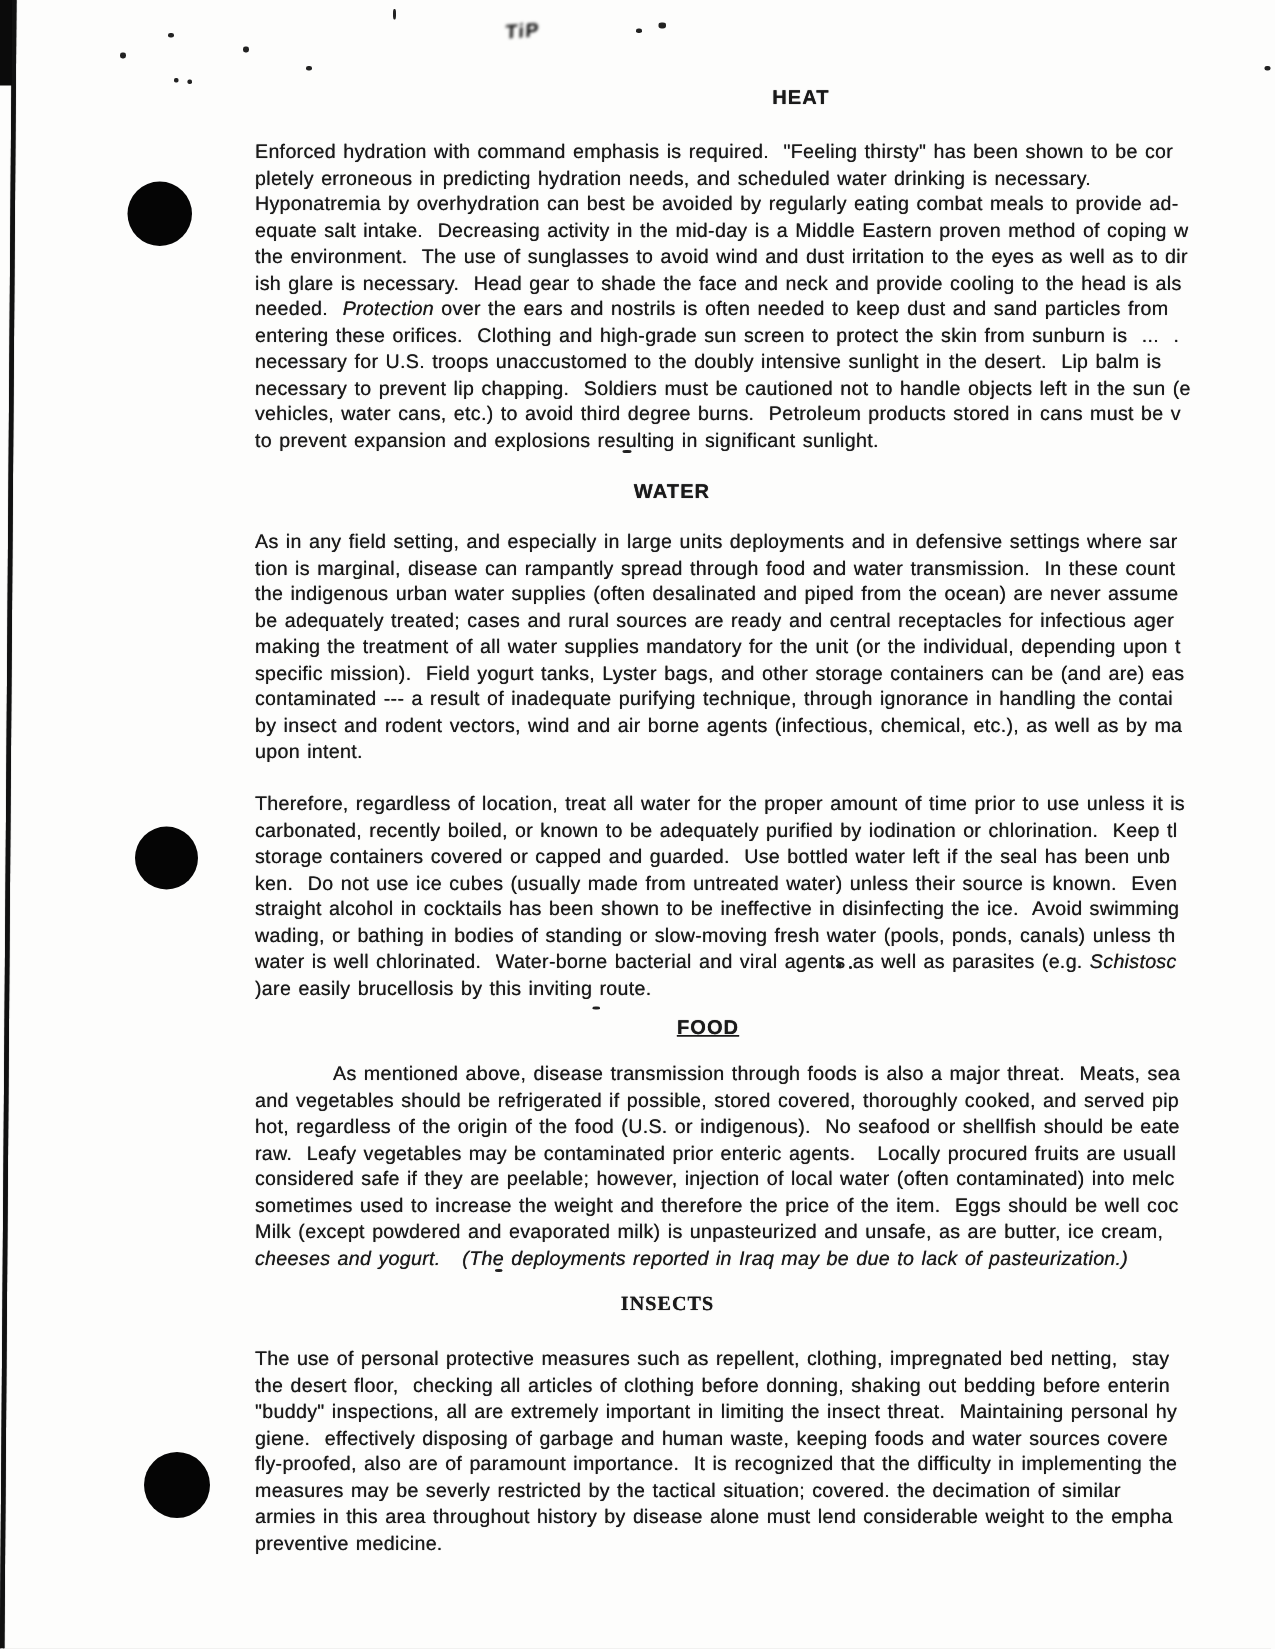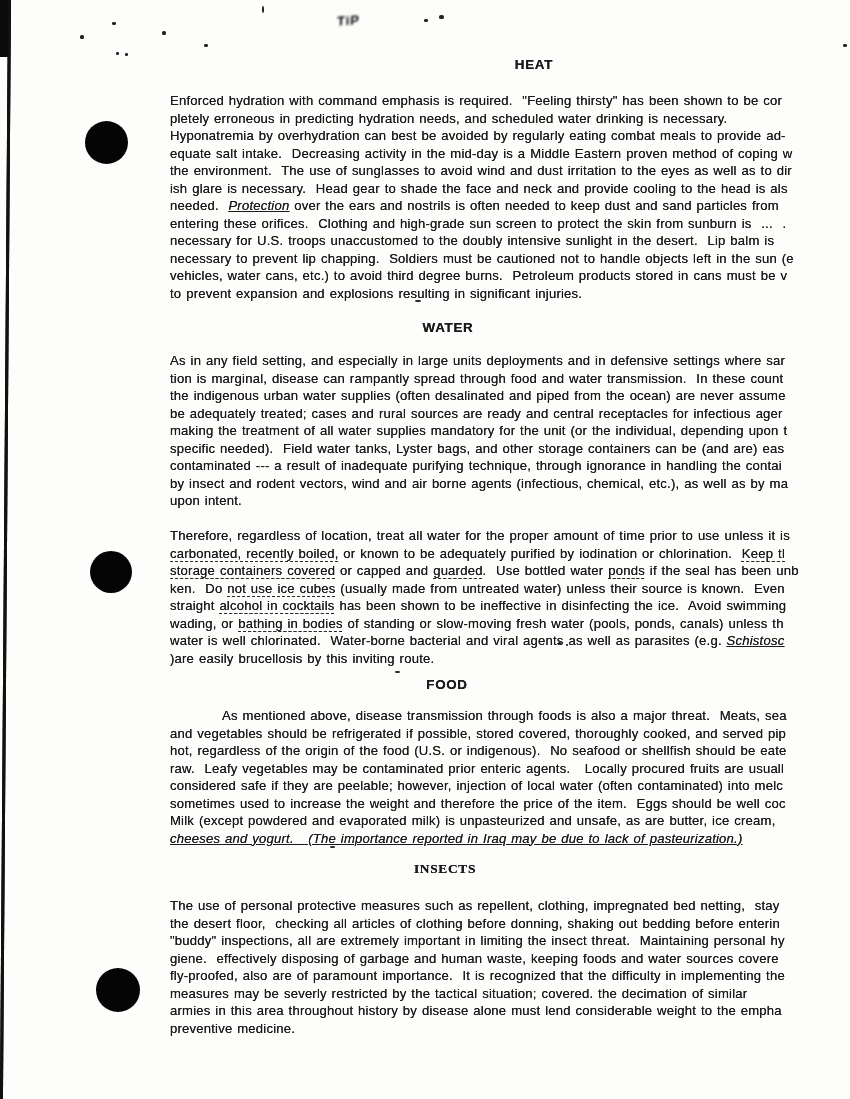--- a/index.html
+++ b/index.html
@@ -14,22 +14,22 @@
     position:relative;height:17.5px;line-height:17.5px;white-space:pre;
     font-size:13.1px;letter-spacing:0.2px;word-spacing:1px;
     text-shadow:0 0 0.45px rgba(10,10,10,0.85);
   }
   .paragraph{position:absolute;left:170px;width:700px;}
   .heading{
     position:absolute;transform:translateX(-50%);
     font-weight:bold;font-size:13.4px;letter-spacing:0.7px;
     text-shadow:0 0 0.5px rgba(10,10,10,0.9);white-space:pre;
   }
-  .u{text-decoration:underline;text-decoration-style:dashed;text-decoration-thickness:1.4px;text-underline-offset:2.5px;text-decoration-color:#2a2a2a;}
-  .i{font-style:italic;text-decoration:underline;}
+  .u{text-decoration-style:dashed;text-decoration-thickness:1.4px;text-underline-offset:2.5px;text-decoration-color:#2a2a2a;}
+  .i{font-style:italic;}
   
   .edge-corner{position:absolute;left:0;top:0;width:8px;height:57px;background:#0b0b0b;}
   .edge-line{
     position:absolute;left:8px;top:0;width:2.6px;height:1101px;background:#111;
     transform:rotate(0.42deg);transform-origin:top left;
     box-shadow:0 0 0.5px #000;
   }
   .hole{position:absolute;border-radius:50%;background:#050505;}
   .speck{position:absolute;background:#222;border-radius:40%;}
   .smudge{
@@ -53,54 +53,54 @@
         <div class="line"><span>pletely erroneous in predicting hydration needs, and scheduled water drinking is necessary.</span></div>
         <div class="line"><span>Hyponatremia by overhydration can best be avoided by regularly eating combat meals to provide ad-</span></div>
         <div class="line"><span>equate salt intake.  Decreasing activity in the mid-day is a Middle Eastern proven method of coping w</span></div>
         <div class="line"><span>the environment.  The use of sunglasses to avoid wind and dust irritation to the eyes as well as to dir</span></div>
         <div class="line"><span>ish glare is necessary.  Head gear to shade the face and neck and provide cooling to the head is als</span></div>
         <div class="line"><span>needed.  </span><span class="i">Protection</span><span> over the ears and nostrils is often needed to keep dust and sand particles from</span></div>
         <div class="line"><span>entering these orifices.  Clothing and high-grade sun screen to protect the skin from sunburn is  ...  .</span></div>
         <div class="line"><span>necessary for U.S. troops unaccustomed to the doubly intensive sunlight in the desert.  Lip balm is</span></div>
         <div class="line"><span>necessary to prevent lip chapping.  Soldiers must be cautioned not to handle objects left in the sun (e</span></div>
         <div class="line"><span>vehicles, water cans, etc.) to avoid third degree burns.  Petroleum products stored in cans must be v</span></div>
-        <div class="line"><span>to prevent expansion and explosions resulting in significant injuries.</span></div>
+        <div class="line"><span>to prevent expansion and explosions resulting in significant sunlight.</span></div>
       </div>
       <div class="heading" style="top: 320px; left: 448px; text-align: center;">WATER</div>
       <div class="paragraph" style="top: 352px;">
         <div class="line"><span>As in any field setting, and especially in large units deployments and in defensive settings where sar</span></div>
         <div class="line"><span>tion is marginal, disease can rampantly spread through food and water transmission.  In these count</span></div>
         <div class="line"><span>the indigenous urban water supplies (often desalinated and piped from the ocean) are never assume</span></div>
         <div class="line"><span>be adequately treated; cases and rural sources are ready and central receptacles for infectious ager</span></div>
         <div class="line"><span>making the treatment of all water supplies mandatory for the unit (or the individual, depending upon t</span></div>
-        <div class="line"><span>specific needed).  Field water tanks, Lyster bags, and other storage containers can be (and are) eas</span></div>
+        <div class="line"><span>specific mission).  Field yogurt tanks, Lyster bags, and other storage containers can be (and are) eas</span></div>
         <div class="line"><span>contaminated --- a result of inadequate purifying technique, through ignorance in handling the contai</span></div>
         <div class="line"><span>by insect and rodent vectors, wind and air borne agents (infectious, chemical, etc.), as well as by ma</span></div>
         <div class="line"><span>upon intent.</span></div>
       </div>
       <div class="paragraph" style="top: 527px;">
         <div class="line"><span>Therefore, regardless of location, treat all water for the proper amount of time prior to use unless it is</span></div>
         <div class="line"><span class="u">carbonated, recently boiled,</span><span> or known to be adequately purified by iodination or chlorination.  </span><span class="u">Keep tl</span></div>
-        <div class="line"><span class="u">storage containers covered</span><span> or capped and </span><span class="u">guarded</span><span>.  Use bottled water </span><span class="u">ponds</span><span> if the seal has been unb</span></div>
+        <div class="line"><span class="u">storage containers covered</span><span> or capped and </span><span class="u">guarded</span><span>.  Use bottled water </span><span class="u">left</span><span> if the seal has been unb</span></div>
         <div class="line"><span>ken.  Do </span><span class="u">not use ice cubes</span><span> (usually made from untreated water) unless their source is known.  Even</span></div>
         <div class="line"><span>straight </span><span class="u">alcohol in cocktails</span><span> has been shown to be ineffective in disinfecting the ice.  Avoid swimming</span></div>
         <div class="line"><span>wading, or </span><span class="u">bathing in bodies</span><span> of standing or slow-moving fresh water (pools, ponds, canals) unless th</span></div>
         <div class="line"><span>water is well chlorinated.  Water-borne bacterial and viral agents as well as parasites (e.g. </span><span class="i">Schistosc</span></div>
         <div class="line"><span>)are easily brucellosis by this inviting route.</span></div>
       </div>
-      <div class="heading" style="top: 677px; left: 447px;">FOOD</div>
+      <div class="heading" style="top: 677px; left: 472px; text-decoration: underline;">FOOD</div>
       <div class="paragraph" style="top: 707px;">
         <div class="line" style="padding-left: 52px;"><span>As mentioned above, disease transmission through foods is also a major threat.  Meats, sea</span></div>
         <div class="line"><span>and vegetables should be refrigerated if possible, stored covered, thoroughly cooked, and served pip</span></div>
         <div class="line"><span>hot, regardless of the origin of the food (U.S. or indigenous).  No seafood or shellfish should be eate</span></div>
         <div class="line"><span>raw.  Leafy vegetables may be contaminated prior enteric agents.   Locally procured fruits are usuall</span></div>
         <div class="line"><span>considered safe if they are peelable; however, injection of local water (often contaminated) into melc</span></div>
         <div class="line"><span>sometimes used to increase the weight and therefore the price of the item.  Eggs should be well coc</span></div>
         <div class="line"><span>Milk (except powdered and evaporated milk) is unpasteurized and unsafe, as are butter, ice cream,</span></div>
-        <div class="line"><span class="i">cheeses and yogurt.   (The importance reported in Iraq may be due to lack of pasteurization.)</span></div>
+        <div class="line"><span class="i">cheeses and yogurt.   (The deployments reported in Iraq may be due to lack of pasteurization.)</span></div>
       </div>
       <div class="heading" style="top: 861px; left: 445px; font-family: Liberation Serif, serif;">INSECTS</div>
       <div class="paragraph" style="top: 897px;">
         <div class="line"><span>The use of personal protective measures such as repellent, clothing, impregnated bed netting,  stay</span></div>
         <div class="line"><span>the desert floor,  checking all articles of clothing before donning, shaking out bedding before enterin</span></div>
         <div class="line"><span>"buddy" inspections, all are extremely important in limiting the insect threat.  Maintaining personal hy</span></div>
         <div class="line"><span>giene.  effectively disposing of garbage and human waste, keeping foods and water sources covere</span></div>
         <div class="line"><span>fly-proofed, also are of paramount importance.  It is recognized that the difficulty in implementing the</span></div>
         <div class="line"><span>measures may be severly restricted by the tactical situation; covered. the decimation of similar</span></div>
         <div class="line"><span>armies in this area throughout history by disease alone must lend considerable weight to the empha</span></div>

